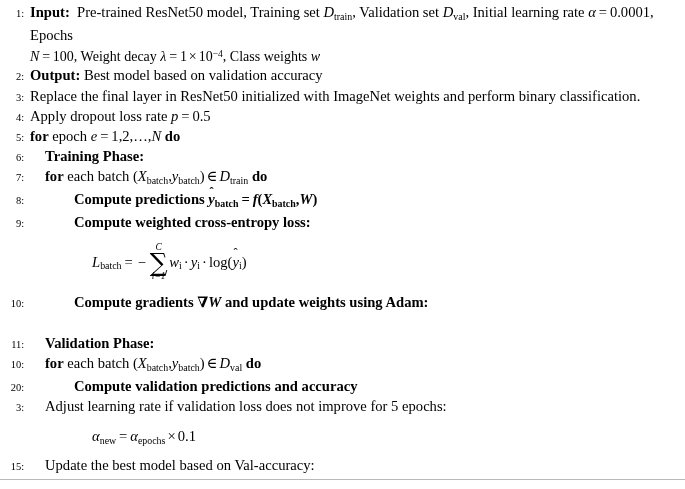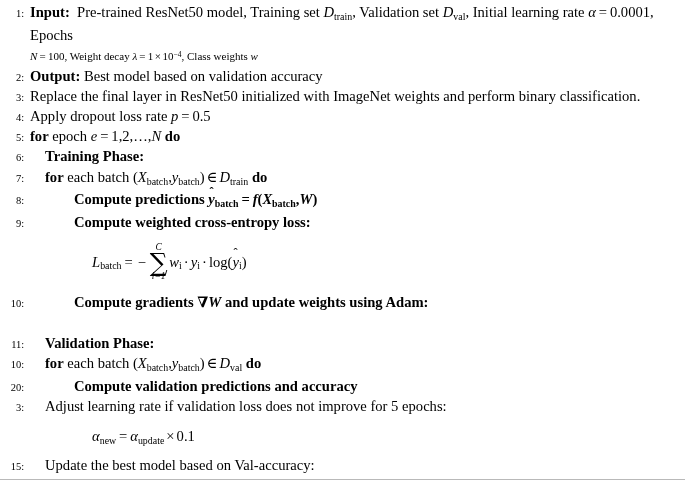--- a/index.html
+++ b/index.html
@@ -48,21 +48,21 @@
   }
 
   
   .ind1 > .body { padding-left: 6px; }
   .ind2 > .body { padding-left: 21px; }
   .ind3 > .body { padding-left: 50px; font-weight: bold; }
 
   
   .cont {
     display: flex;
-    font-size: 11px;
+    font-size: 14px;
     line-height: 19.2px;
   }
   .cont .ln { visibility: hidden; }
 
   b, .kw { font-weight: bold; }
 
   
   .mi {            
     font-style: italic;
     font-family: "Liberation Serif", "DejaVu Serif", serif;
@@ -233,21 +233,21 @@
     <span class="body">Compute validation predictions and accuracy</span>
   </div>
 
   <div class="alg-line ind2">
     <span class="ln">3</span>
     <span class="body">Adjust learning rate if validation loss does not improve for 5 epochs:</span>
   </div>
 
   <div class="spacer-eq"></div>
 
-  <div class="display-eq"><span class="mi">α</span><span class="sb">new</span><span class="eq">=</span><span class="mi">α</span><span class="sb">update</span><span class="op">×</span><span>0.1</span></div>
+  <div class="display-eq"><span class="mi">α</span><span class="sb">new</span><span class="eq">=</span><span class="mi">α</span><span class="sb">epochs</span><span class="op">×</span><span>0.1</span></div>
 
   <div class="spacer-md"></div>
 
   <div class="alg-line ind2">
     <span class="ln">15</span>
     <span class="body">Update the best model based on Val-accuracy:</span>
   </div>
 
   <hr class="rule bottom-rule">
 </div>

